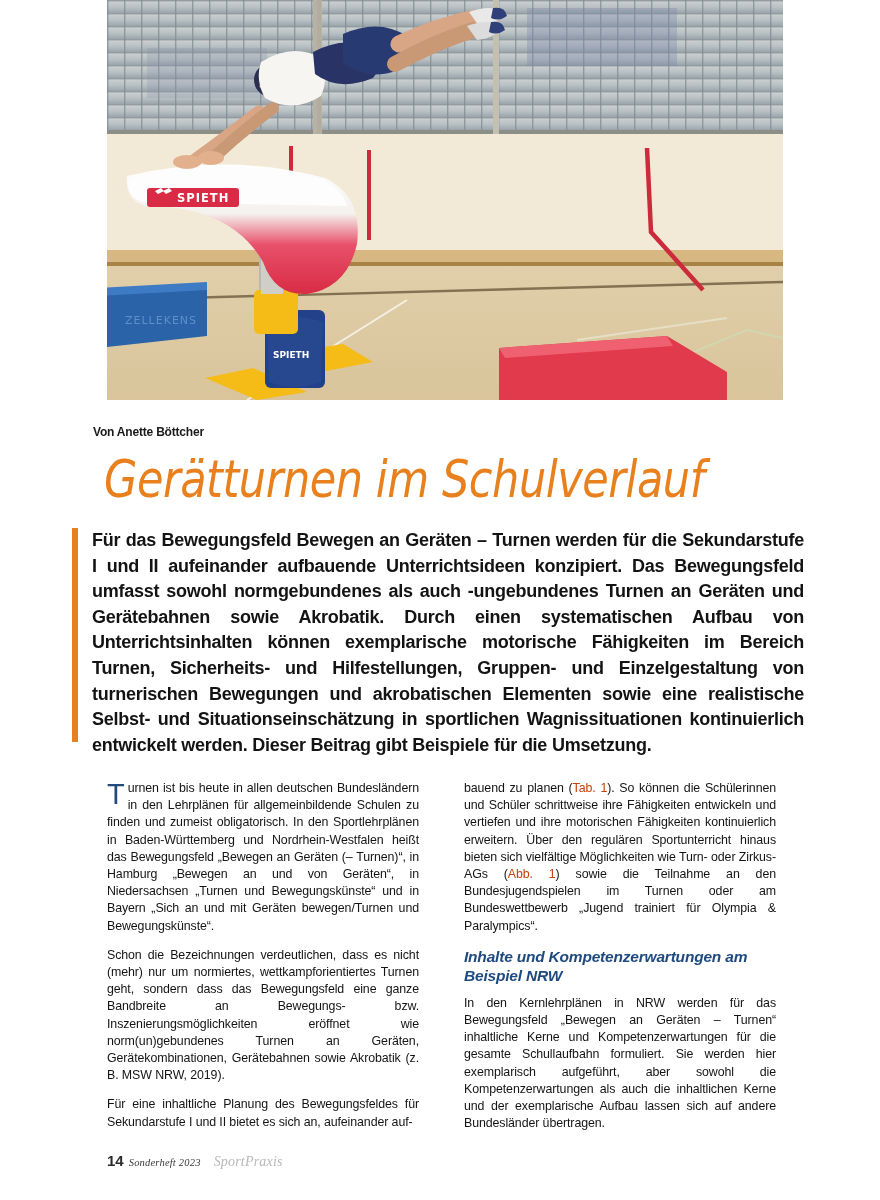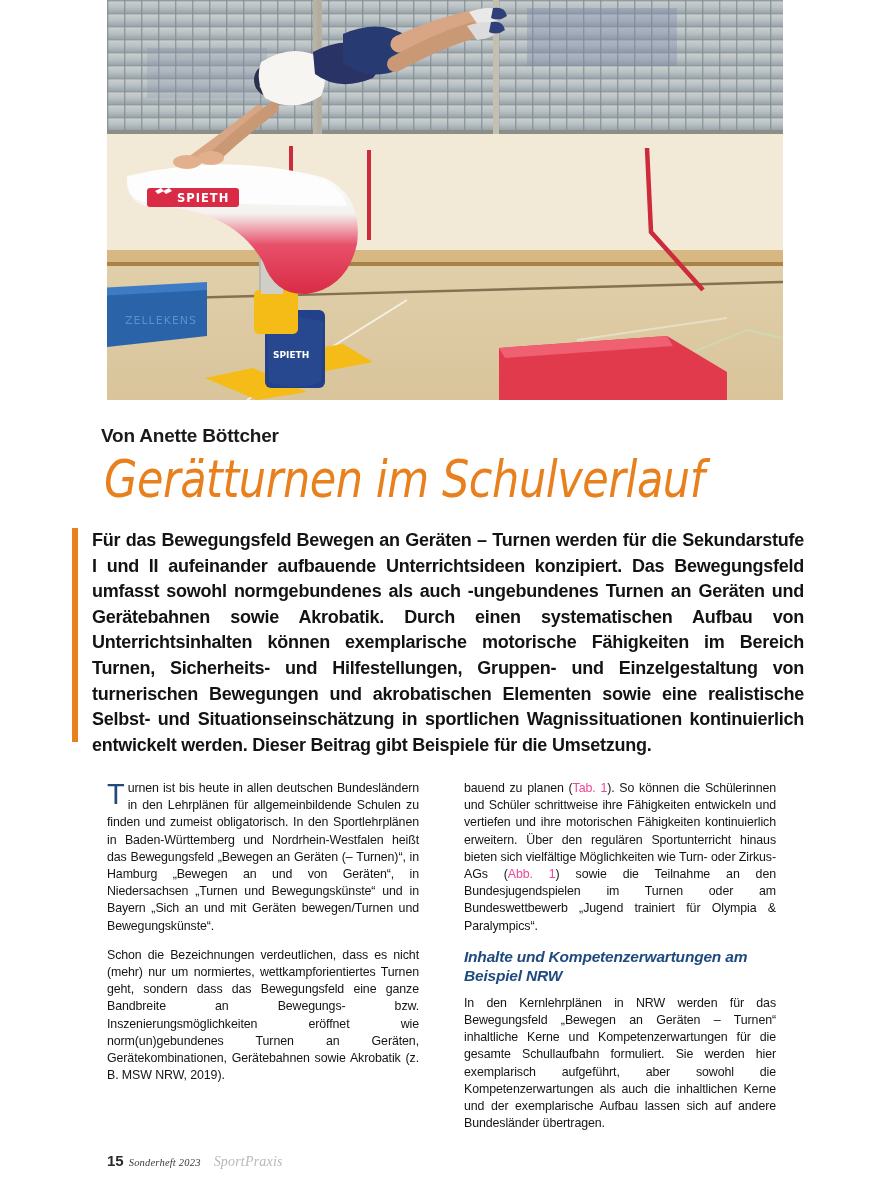--- a/index.html
+++ b/index.html
@@ -28,23 +28,23 @@
     width: 676px;
     height: 400px;
     overflow: hidden;
     background: #cfc9b8;
   }
   .hero svg { display: block; width: 100%; height: 100%; }
 
   
   .byline {
     position: absolute;
-    left: 101px;
+    left: 93px;
     top: 425px;
-    font-size: 19px;
+    font-size: 12px;
     font-weight: bold;
     letter-spacing: -0.2px;
     color: #1a1a1a;
     font-family: "Liberation Sans", sans-serif;
   }
 
   
   .title {
     position: absolute;
     left: 104px;
@@ -129,21 +129,21 @@
     font-size: 15.5px;
     line-height: 19.5px;
     font-style: italic;
     font-weight: bold;
     color: #1f4a80;
     margin: 4px 0 9px 0;
     text-align: left;
     letter-spacing: -0.2px;
   }
 
-  .ref { color: #ec4899; }
+  .ref { color: #c2410c; }
 
   
   .footer {
     position: absolute;
     left: 107px;
     top: 1152px;
     display: flex;
     align-items: baseline;
     gap: 5px;
   }
@@ -297,29 +297,30 @@
   <div class="lead-wrap">
     <div class="lead-bar"></div>
     <div class="lead-text">Für das Bewegungsfeld Bewegen an Geräten – Turnen werden für die Sekundarstufe I und II aufeinander aufbauende Unterrichtsideen konzipiert. Das Bewegungsfeld umfasst sowohl normgebundenes als auch -ungebundenes Turnen an Geräten und Gerätebahnen sowie Akrobatik. Durch einen systematischen Aufbau von Unterrichtsinhalten können exemplarische motorische Fähigkeiten im Bereich Turnen, Sicherheits- und Hilfestellungen, Gruppen- und Einzelgestaltung von turnerischen Bewegungen und akrobatischen Elementen sowie eine realistische Selbst- und Situationseinschätzung in sportlichen Wagnissituationen kontinuierlich entwickelt werden. Dieser Beitrag gibt Beispiele für die Umsetzung.</div>
   </div>
 
   <div class="cols">
 
     <div class="col col-left">
       <p><span class="dropcap">T</span><span>urnen ist bis heute in allen deutschen Bundesländern in den Lehrplänen für allgemeinbildende Schulen zu finden und zumeist obligatorisch. In den Sportlehrplänen in Baden-Württemberg und Nordrhein-Westfalen heißt das Bewegungsfeld „Bewegen an Geräten (– Turnen)“, in Hamburg „Bewegen an und von Geräten“, in Niedersachsen „Turnen und Bewegungskünste“ und in Bayern „Sich an und mit Geräten bewegen/Turnen und Bewegungskünste“.</span></p>
       <p>Schon die Bezeichnungen verdeutlichen, dass es nicht (mehr) nur um normiertes, wettkampforientiertes Turnen geht, sondern dass das Bewegungsfeld eine ganze Bandbreite an Bewegungs- bzw. Inszenierungsmöglichkeiten eröffnet wie norm(un)gebundenes Turnen an Geräten, Gerätekombinationen, Gerätebahnen sowie Akrobatik (z. B. MSW NRW, 2019).</p>
+      <p>Für eine inhaltliche Planung des Bewegungsfeldes für Sekundarstufe I und II bietet es sich an, aufeinander auf-</p>
     </div>
 
     <div class="col col-right">
       <p><span>bauend zu planen (</span><span class="ref">Tab. 1</span><span>). So können die Schülerinnen und Schüler schrittweise ihre Fähigkeiten entwickeln und vertiefen und ihre motorischen Fähigkeiten kontinuierlich erweitern. Über den regulären Sportunterricht hinaus bieten sich vielfältige Möglichkeiten wie Turn- oder Zirkus-AGs (</span><span class="ref">Abb. 1</span><span>) sowie die Teilnahme an den Bundesjugendspielen im Turnen oder am Bundeswettbewerb „Jugend trainiert für Olympia &amp; Paralympics“.</span></p>
       <h2 class="subhead">Inhalte und Kompetenzerwartungen am Beispiel NRW</h2>
       <p>In den Kernlehrplänen in NRW werden für das Bewegungsfeld „Bewegen an Geräten – Turnen“ inhaltliche Kerne und Kompetenzerwartungen für die gesamte Schullaufbahn formuliert. Sie werden hier exemplarisch aufgeführt, aber sowohl die Kompetenzerwartungen als auch die inhaltlichen Kerne und der exemplarische Aufbau lassen sich auf andere Bundesländer übertragen.</p>
     </div>
 
   </div>
 
   <div class="footer">
-    <span class="footer-page">15</span>
+    <span class="footer-page">14</span>
     <span class="footer-issue">Sonderheft 2023</span>
     <span class="footer-brand">SportPraxis</span>
   </div>
 
 </div>
 
 </body></html>

